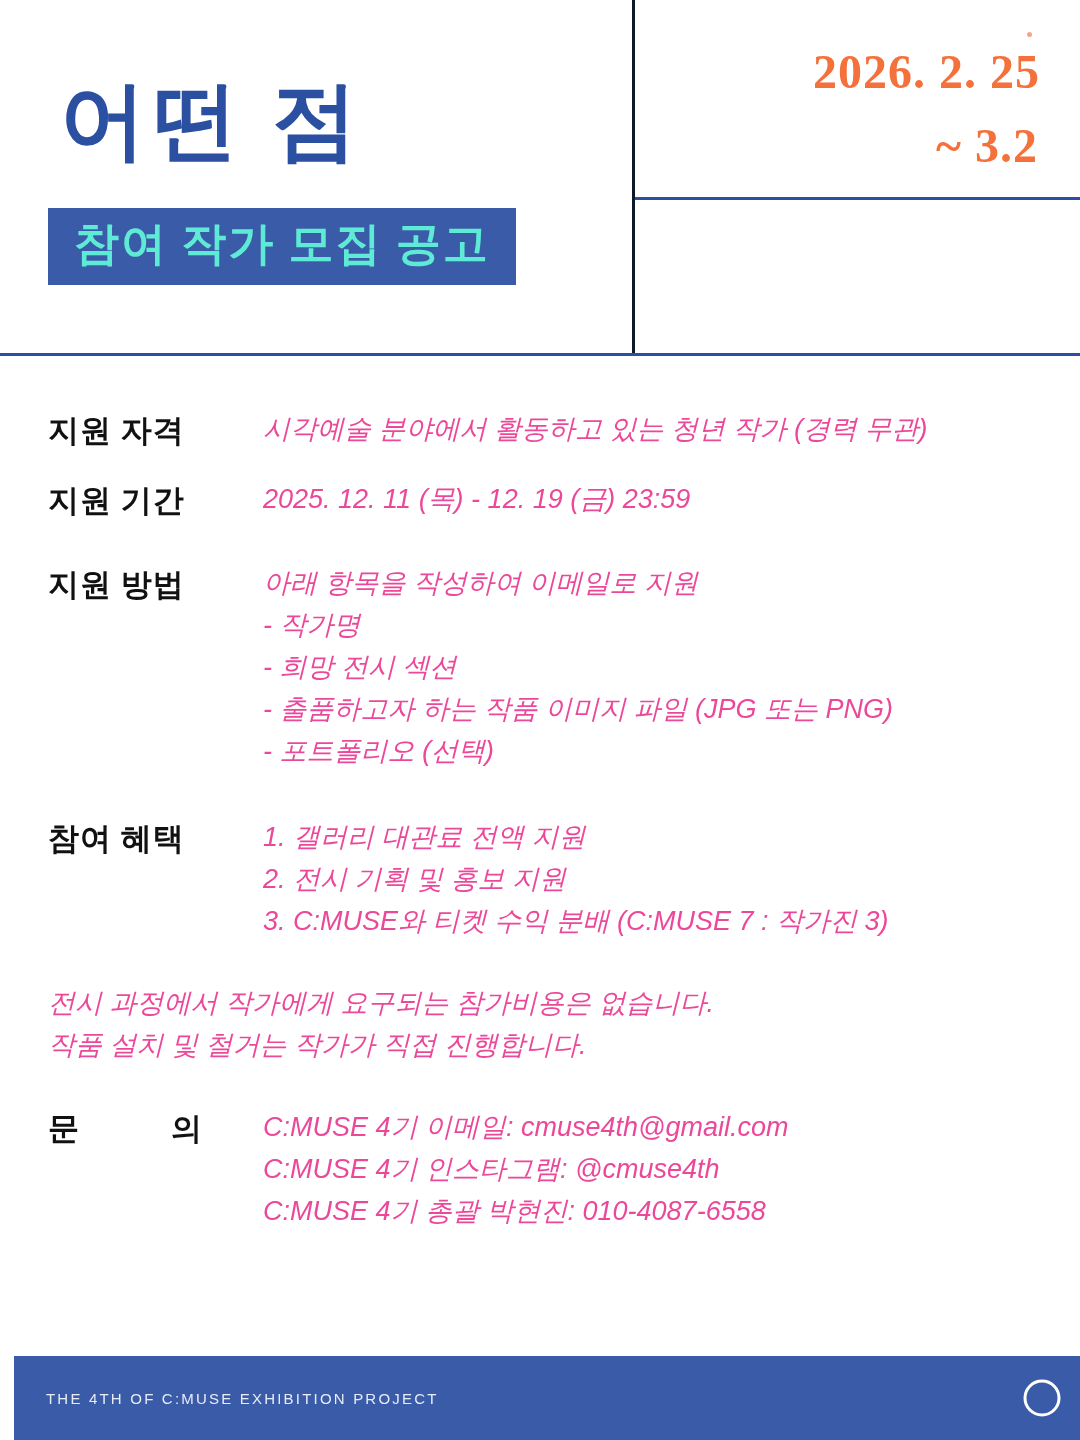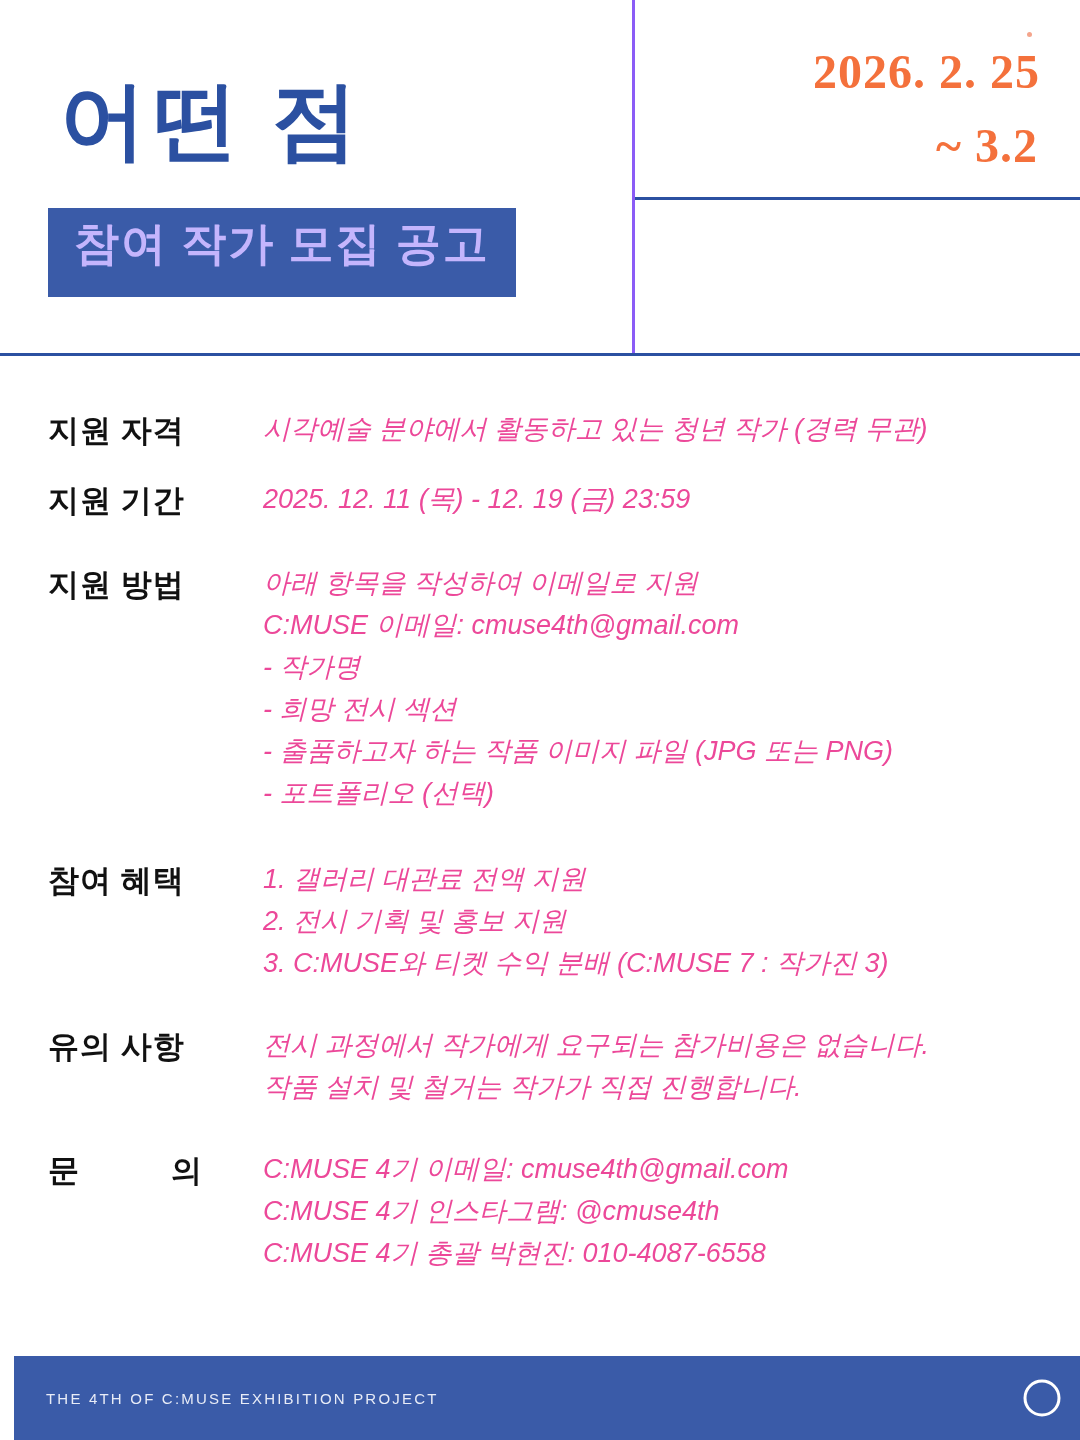--- a/index.html
+++ b/index.html
@@ -32,34 +32,34 @@
     font-weight: bold;
     font-size: 86px;
     letter-spacing: 6px;
     color: #2b50a1;
     line-height: 1;
   }
   .title-badge {
     position: absolute;
     left: 48px; top: 208px;
     background: #3a5ba8;
-    color: #c4b5fd;
+    color: #5eead4;
     font-family: "Liberation Serif", serif;
     font-weight: bold;
     font-size: 45px;
     letter-spacing: 2px;
-    padding: 14px 26px 30px 26px;
+    padding: 14px 26px 18px 26px;
     line-height: 1;
   }
 
   .header-right {
     position: absolute;
     left: 632px; top: 0;
     width: 448px; height: 353px;
-    border-left: 3px solid #8b5cf6;
+    border-left: 3px solid #0f172a;
     text-align: right;
   }
   .date-box {
     position: relative;
     height: 200px;
     border-bottom: 3px solid #2b50a1;
   }
   .date-line1 {
     position: absolute;
     right: 40px; top: 44px;
@@ -197,39 +197,37 @@
     <div class="row-label">지원 기간</div>
     <div class="row-value">
       <div>2025. 12. 11 (목) - 12. 19 (금) 23:59</div>
     </div>
   </div>
 
   <div class="row gap-xl">
     <div class="row-label">지원 방법</div>
     <div class="row-value">
       <div>아래 항목을 작성하여 이메일로 지원</div>
-      <div>C:MUSE 이메일: cmuse4th@gmail.com</div>
       <div>- 작가명</div>
       <div>- 희망 전시 섹션</div>
       <div>- 출품하고자 하는 작품 이미지 파일 (JPG 또는 PNG)</div>
       <div>- 포트폴리오 (선택)</div>
     </div>
   </div>
 
   <div class="row gap-lg">
     <div class="row-label">참여 혜택</div>
     <div class="row-value">
       <div>1. 갤러리 대관료 전액 지원</div>
       <div>2. 전시 기획 및 홍보 지원</div>
       <div>3. C:MUSE와 티켓 수익 분배 (C:MUSE 7 : 작가진 3)</div>
     </div>
   </div>
 
   <div class="row gap-lg">
-    <div class="row-label">유의 사항</div>
     <div class="row-value">
       <div>전시 과정에서 작가에게 요구되는 참가비용은 없습니다.</div>
       <div>작품 설치 및 철거는 작가가 직접 진행합니다.</div>
     </div>
   </div>
 
   <div class="row">
     <div class="row-label spaced">
       <span>문</span>
       <span>의</span>

